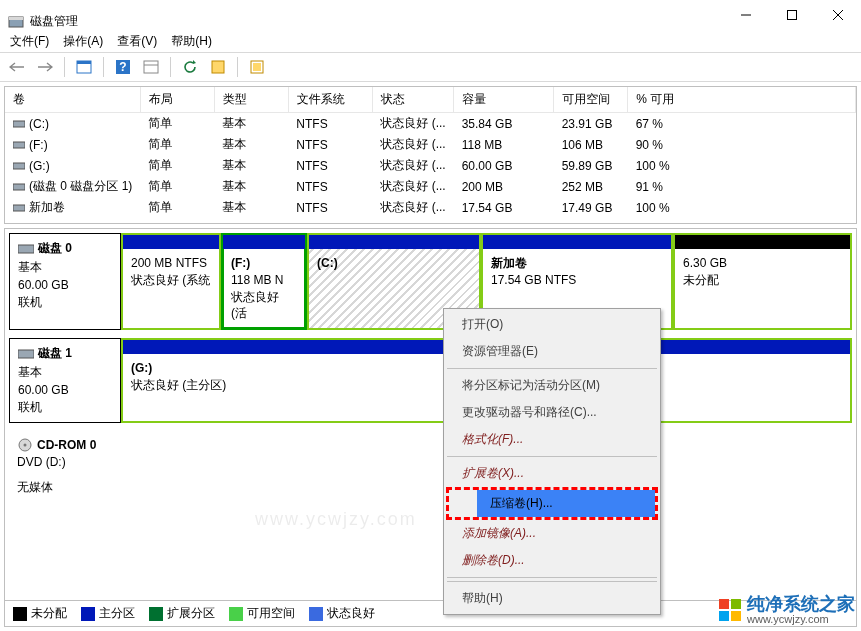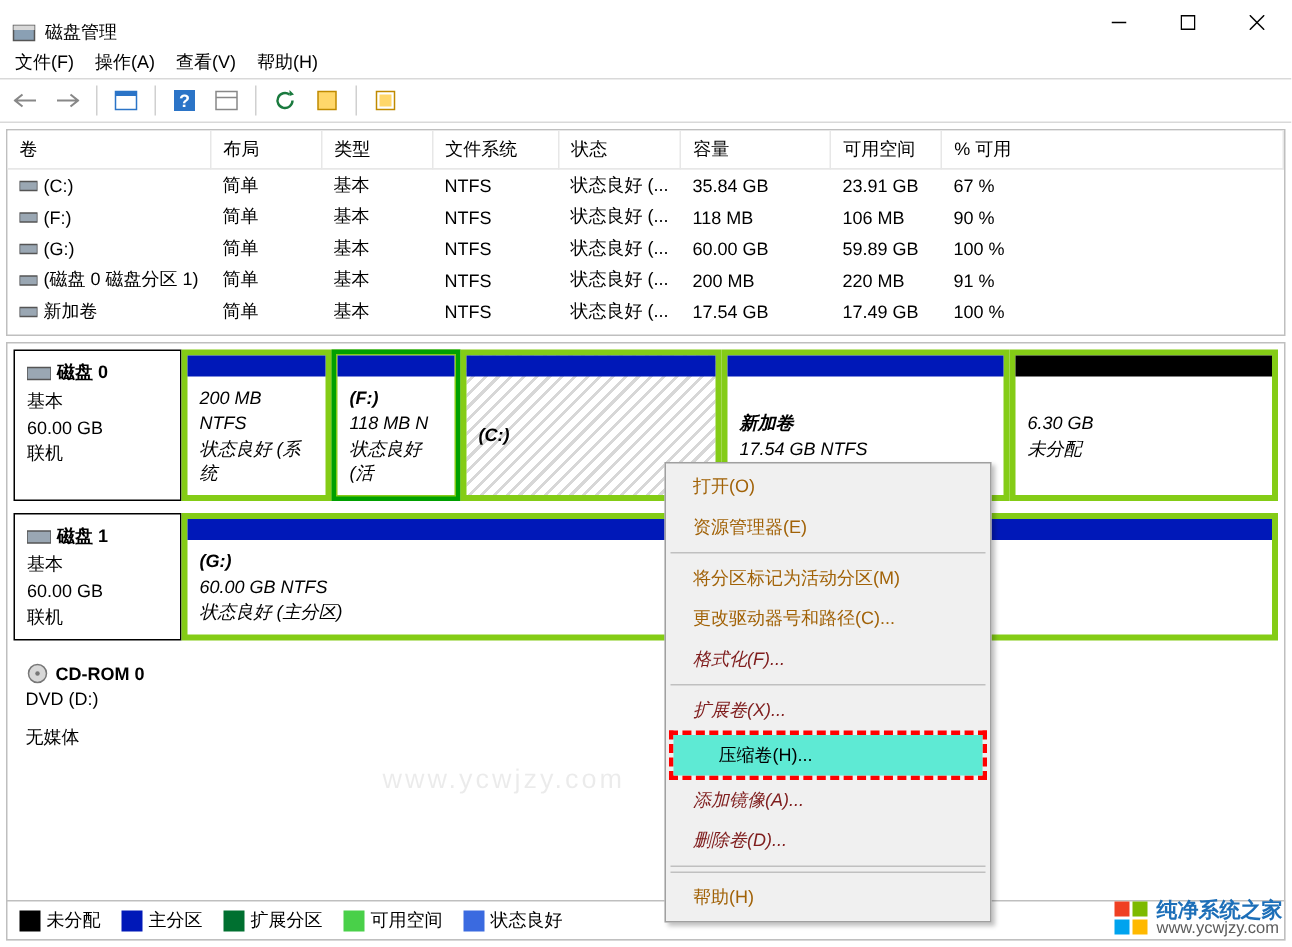--- a/index.html
+++ b/index.html
@@ -26,45 +26,45 @@
 .volume-table td { font-size: 12px; padding: 2px 8px; white-space: nowrap; }
 .vol-icon { width: 12px; height: 10px; display: inline-block; margin-right: 4px; vertical-align: middle; }
 
 .bottom-pane { border: 1px solid #bfbfbf; margin: 0 4px 4px 4px; flex: 1; padding: 4px; position: relative; overflow: hidden; }
 
 .disk-row { display: flex; margin-bottom: 8px; }
 .disk-label { width: 112px; border: 1px solid #000; padding: 6px 8px; display: flex; flex-direction: column; gap: 2px; }
 .disk-label .dhead { display: flex; align-items: center; gap: 4px; font-weight: bold; }
 .disk-label .dline { font-size: 12px; }
 .disk-parts { flex: 1; display: flex; }
-.part { border: 4px solid #84cc16; padding: 6px 8px; display: flex; flex-direction: column; justify-content: center; gap: 2px; position: relative; font-style: italic; }
+.part { border: 2px solid #84cc16; padding: 6px 8px; display: flex; flex-direction: column; justify-content: flex-start; gap: 2px; position: relative; }
 .part .topbar { position: absolute; top: 0; left: 0; right: 0; height: 14px; }
 .part .content { margin-top: 14px; font-size: 12px; line-height: 1.4; }
 .part .pname { font-weight: bold; }
 .selected { outline: 3px solid #00a000; outline-offset: -3px; }
 .hatched::before { content: ""; position: absolute; top: 0; left: 0; right: 0; bottom: 0; background: repeating-linear-gradient(135deg, #d7d7d7 0, #d7d7d7 2px, transparent 2px, transparent 6px); z-index: -1; }
 
 .legend { position: absolute; bottom: 0; left: 0; right: 0; border: 1px solid #bfbfbf; margin: 0 4px 4px 4px; padding: 4px 8px; display: flex; gap: 14px; align-items: center; background: #fff; }
 .legend .swatch { width: 14px; height: 14px; display: inline-block; vertical-align: middle; margin-right: 4px; }
 
 .context-menu { position: absolute; left: 443px; top: 308px; width: 218px; background: #f0f0f0; border: 1px solid #a0a0a0; box-shadow: 2px 2px 3px rgba(0,0,0,0.25); z-index: 50; padding: 2px; }
-.context-menu .item { padding: 5px 16px; font-size: 12px; color: #a16207; }
+.context-menu .item { padding: 5px 16px; font-size: 12px; color: #404040; }
 .context-menu .item.disabled { color: #7f1d1d; font-style: italic; }
 .context-menu .sep { height: 1px; background: #c0c0c0; margin: 3px 1px; }
 .context-menu .highlighted-row { border: 3px dashed #ff0000; padding: 0; }
-.context-menu .highlighted-row .inner { background: #5eead4; padding: 5px 30px; }
+.context-menu .highlighted-row .inner { background: #3b82f6; padding: 5px 13px; margin-left: 28px; }
 
 .watermark { position: absolute; right: 6px; bottom: 6px; display: flex; align-items: center; gap: 6px; z-index: 60; }
 .watermark .wmicon { width: 22px; height: 22px; display: grid; grid-template: 1fr 1fr / 1fr 1fr; gap: 2px; }
 .watermark .wmicon div { background: #1a8fe3; }
 .watermark .wmicon div:nth-child(1){background:#ef4023;}
 .watermark .wmicon div:nth-child(2){background:#7dba00;}
 .watermark .wmicon div:nth-child(3){background:#00a3ee;}
 .watermark .wmicon div:nth-child(4){background:#ffb900;}
-.watermark .wm-main { font-size: 14px; font-weight: bold; color: #1d6fb8; line-height: 1; }
+.watermark .wm-main { font-size: 18px; font-weight: bold; color: #1d6fb8; line-height: 1; }
 .watermark .wm-sub { font-size: 11px; color: #5c5c5c; }
 
 .faint-watermark { position: absolute; font-size: 18px; color: rgba(0,0,0,0.08); letter-spacing: 2px; z-index: 5; }
 </style>
 </head>
 <body>
 
 <div class="titlebar">
   <span class="app-icon">
     <svg viewBox="0 0 16 16">
@@ -217,21 +217,21 @@
           </tr>
           <tr>
             <td><svg class="vol-icon" viewBox="0 0 12 10">
                 <rect x="0" y="2" width="12" height="6" fill="#9aa7b3" stroke="#555"></rect>
               </svg>(磁盘 0 磁盘分区 1)</td>
             <td>简单</td>
             <td>基本</td>
             <td>NTFS</td>
             <td>状态良好 (...</td>
             <td>200 MB</td>
-            <td>220 MB</td>
+            <td>252 MB</td>
             <td>91 %</td>
           </tr>
           <tr>
             <td><svg class="vol-icon" viewBox="0 0 12 10">
                 <rect x="0" y="2" width="12" height="6" fill="#9aa7b3" stroke="#555"></rect>
               </svg>新加卷</td>
             <td>简单</td>
             <td>基本</td>
             <td>NTFS</td>
             <td>状态良好 (...</td>
@@ -308,21 +308,20 @@
           </div>
         <div class="dline">基本</div>
         <div class="dline">60.00 GB</div>
         <div class="dline">联机</div>
       </div>
       <div class="disk-parts">
         <div class="part" style="flex:1">
           <div class="topbar" style="background:#0018b8"></div>
           <div class="content">
               <div class="pname">(G:)</div>
-              <div>60.00 GB NTFS</div>
               <div>状态良好 (主分区)</div>
             </div>
         </div>
       </div>
     </div>
 
     <div class="disk-row">
       <div class="disk-label" style="border:none; width:112px;">
         <div class="dhead">
             <svg width="16" height="16">

